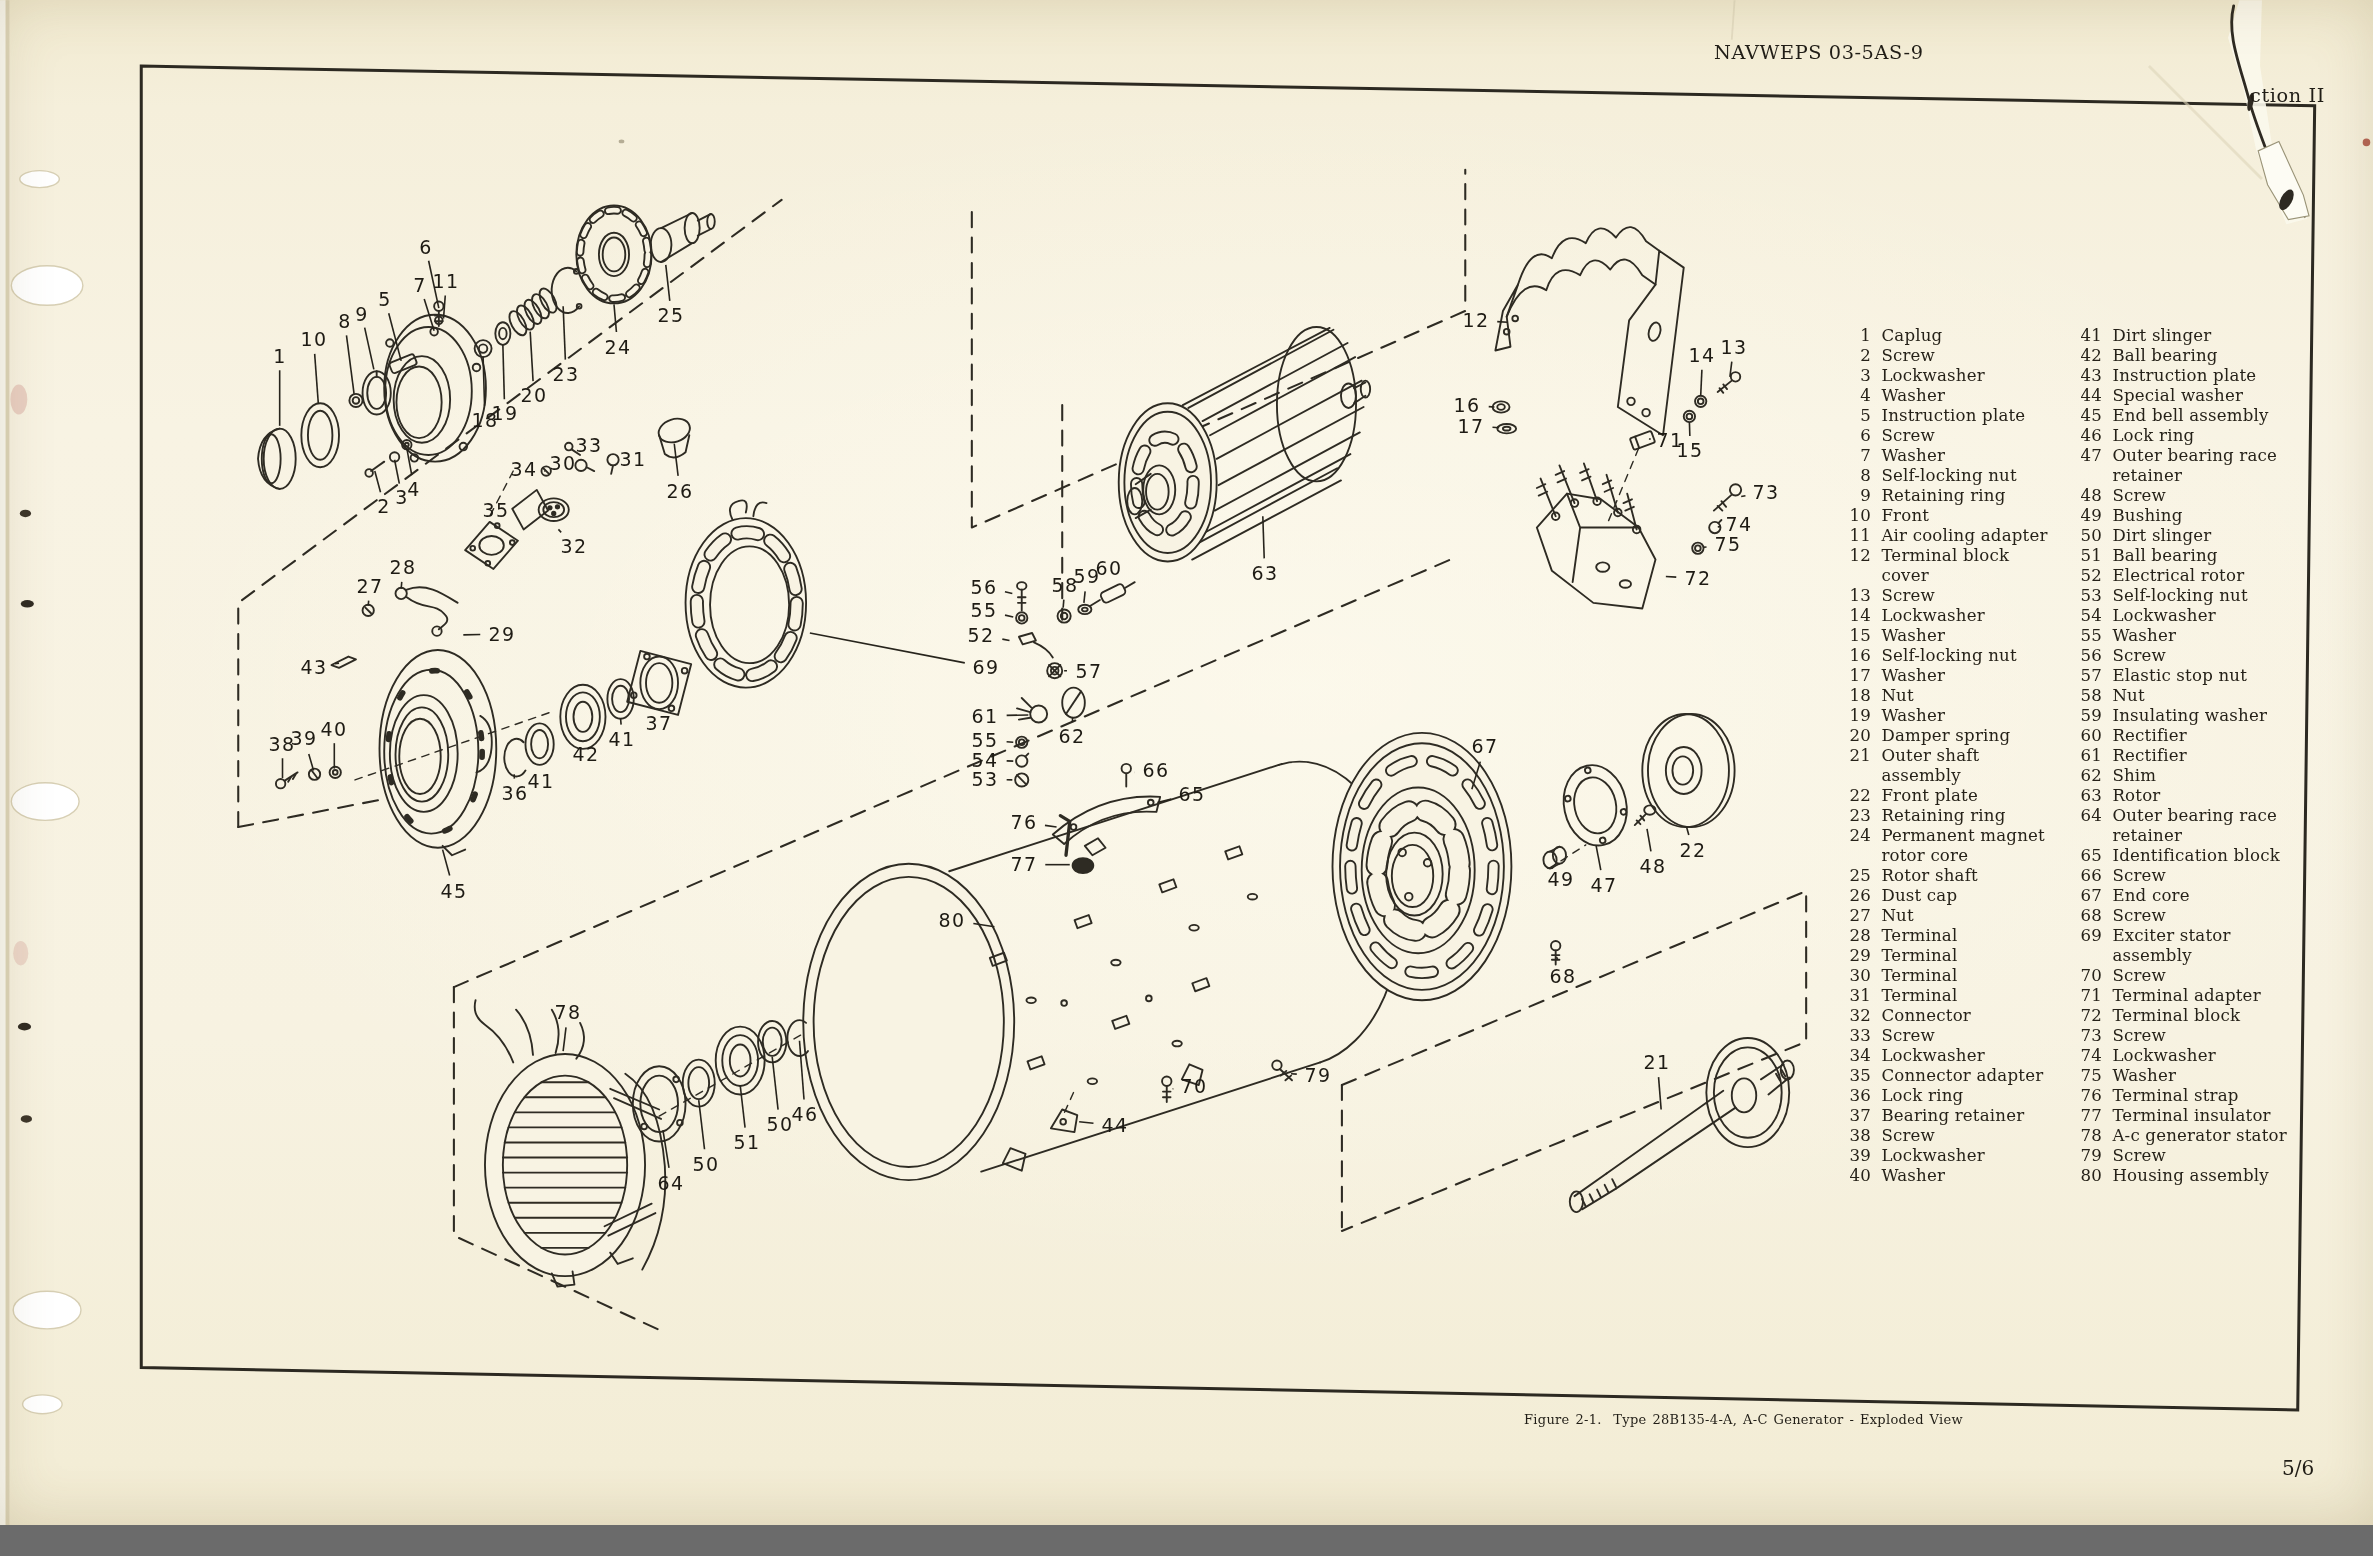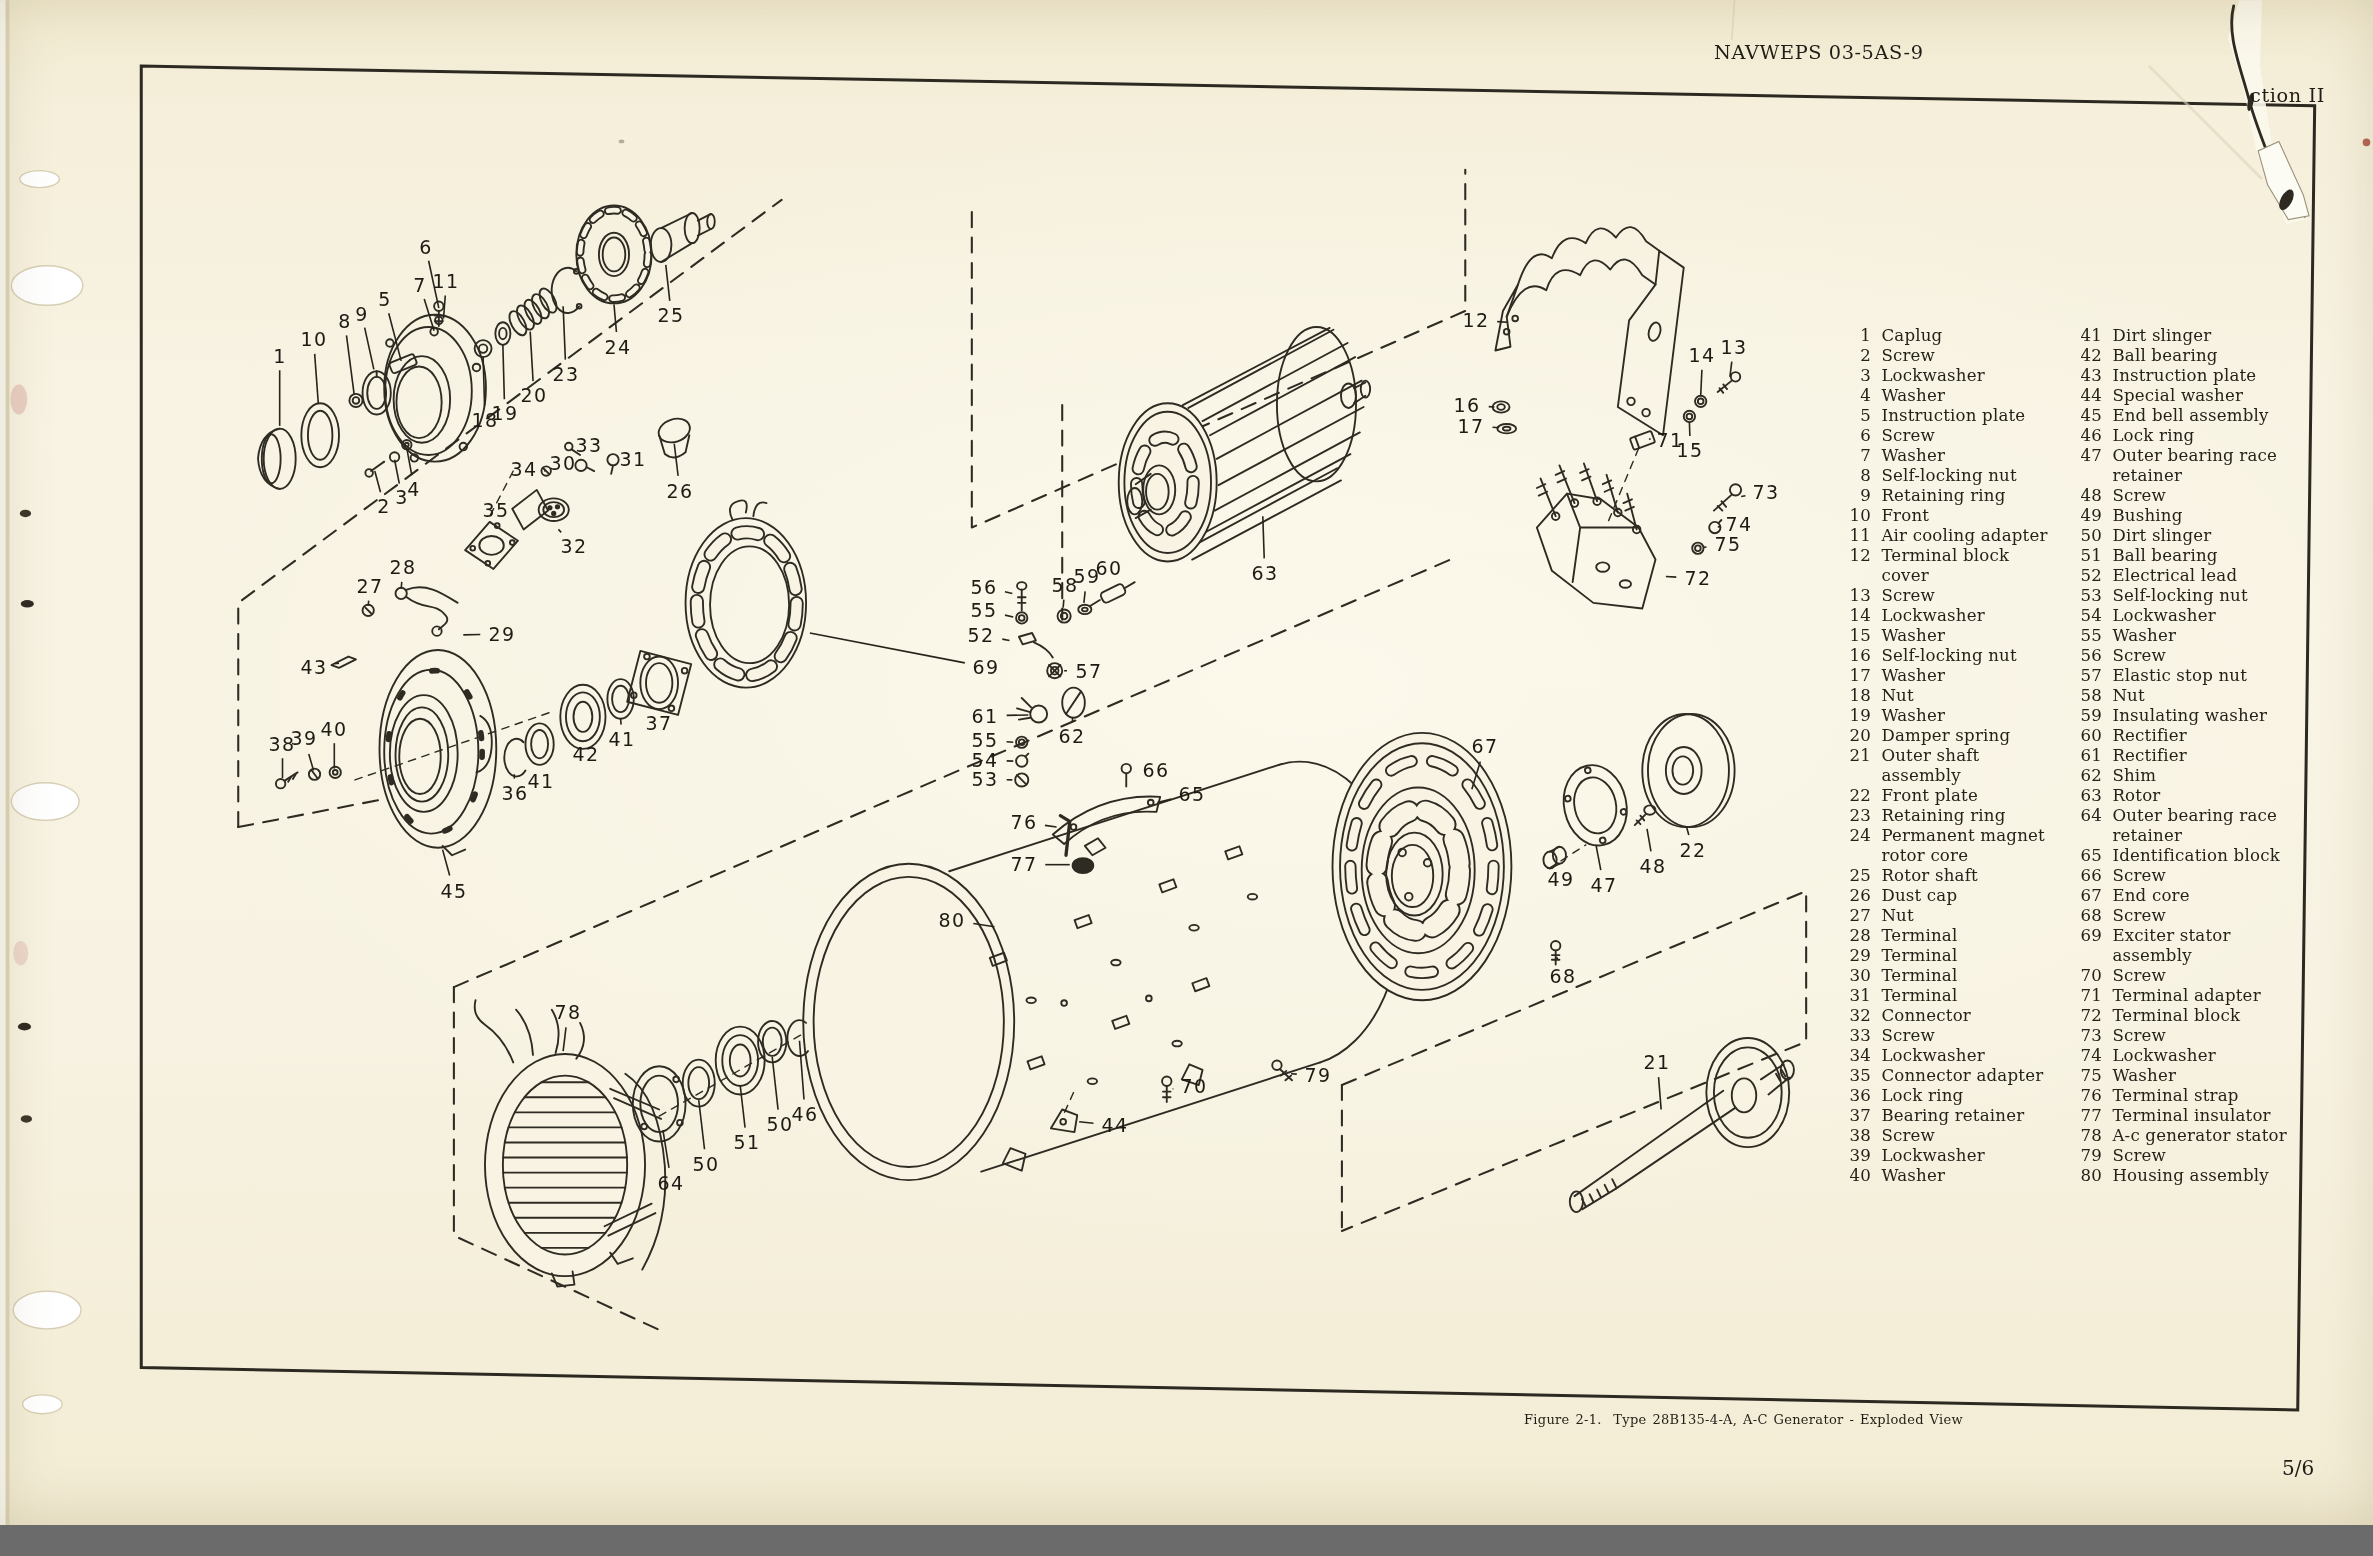--- a/index.html
+++ b/index.html
@@ -805,21 +805,21 @@
       <div class="pl-row">
         <span class="pl-num">50</span>
         <span class="pl-name">Dirt slinger</span>
       </div>
       <div class="pl-row">
         <span class="pl-num">51</span>
         <span class="pl-name">Ball bearing</span>
       </div>
       <div class="pl-row">
         <span class="pl-num">52</span>
-        <span class="pl-name">Electrical lead</span>
+        <span class="pl-name">Electrical rotor</span>
       </div>
       <div class="pl-row">
         <span class="pl-num">53</span>
         <span class="pl-name">Self-locking nut</span>
       </div>
       <div class="pl-row">
         <span class="pl-num">54</span>
         <span class="pl-name">Lockwasher</span>
       </div>
       <div class="pl-row">

